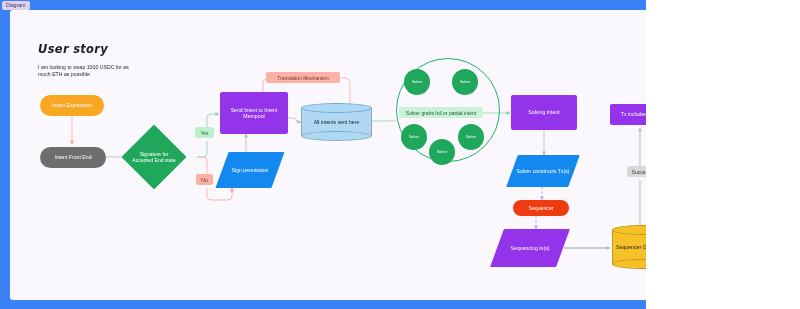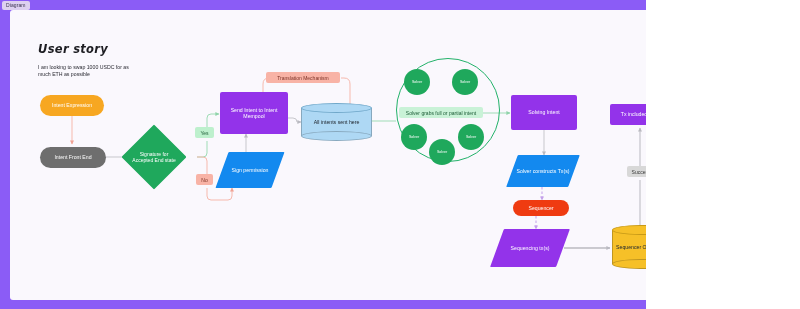--- a/index.html
+++ b/index.html
@@ -4,21 +4,21 @@
 <title>Intent Flow Diagram</title>
 <style>
   html, body {
     margin: 0; padding: 0;
     background: #ffffff;
     font-family: "Liberation Sans", sans-serif;
   }
   #screen {
     position: relative;
     width: 646px; height: 309px;
-    background: #8b5cf6;
+    background: #3b82f6;
     overflow: hidden;
   }
   #canvas {
     position: absolute;
     left: 10px; top: 10px;
     width: 780px; height: 290px;
     background: #faf8fd;
     border-radius: 3px;
   }
   #tag {

